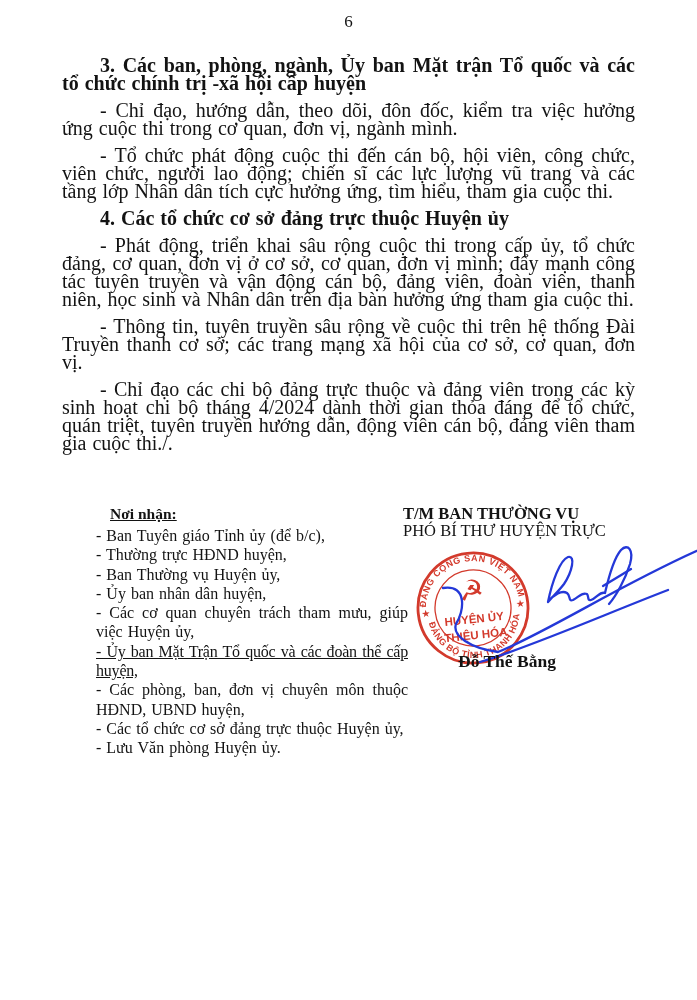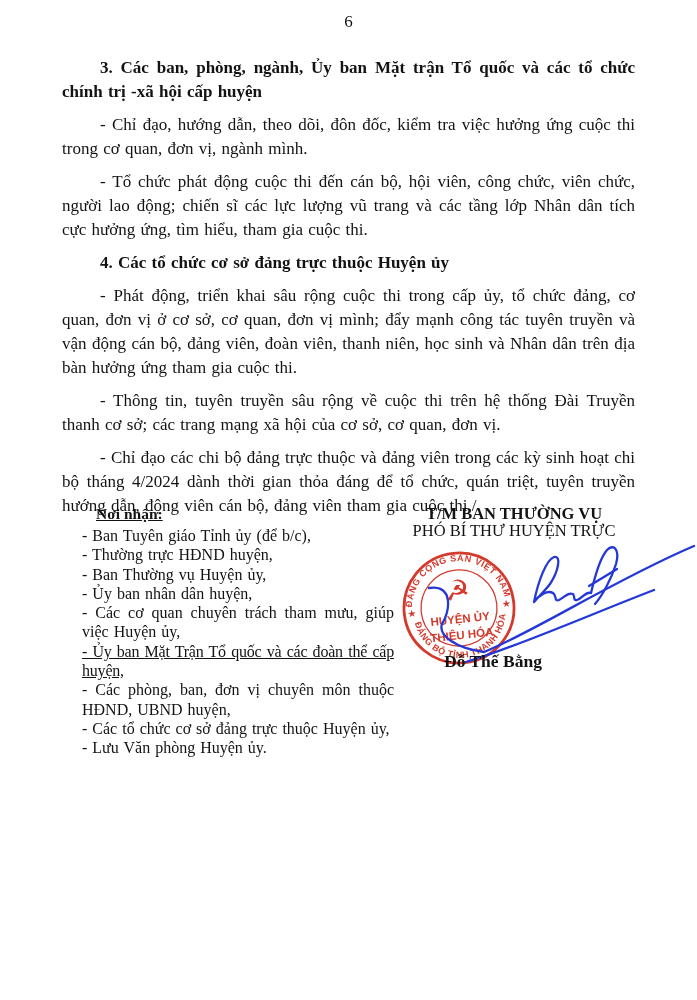--- a/index.html
+++ b/index.html
@@ -11,42 +11,42 @@
   }
   .page{position:relative;width:697px;height:1000px;}
   .content{
     padding:12px 62px 0 62px;
   }
   .page-number{
     text-align:center;font-size:17px;margin-bottom:24px;
   }
   .body-text p{
     margin:0 0 9px 0;
-    font-size:17px;line-height:24px;
+    font-size:20px;line-height:18px;
     text-align:justify;text-indent:38px;
     word-spacing:1px;
   }
   .body-text p.heading{font-weight:bold;}
   
-  .footer{position:absolute;left:4px;top:0;width:656px;height:1000px;pointer-events:none;}
+  .footer{position:absolute;left:18px;top:0;width:656px;height:1000px;pointer-events:none;}
   .recipients{
     position:absolute;left:78px;top:505px;width:312px;
   }
   .recipients-label{
     font-weight:bold;font-size:15.5px;text-decoration:underline;
     margin-left:14px;margin-bottom:3px;
   }
   .recipient-item{
     font-size:16px;line-height:19.3px;text-align:justify;word-spacing:1px;
   }
   .recipient-item.condensed{
     font-size:16px;letter-spacing:-0.2px;word-spacing:0;text-decoration:underline;
   }
   .sign-block{
-    position:absolute;left:385px;top:505px;width:250px;text-align:center;
+    position:absolute;left:385px;top:505px;width:250px;
   }
   .sign-authority{font-weight:bold;font-size:16.5px;line-height:17px;}
   .sign-title{font-size:16.5px;line-height:17px;}
   .stamp{
     position:absolute;left:397px;top:550px;width:116px;height:116px;
     transform:rotate(-6deg);
   }
   .stamp text{font-family:"Liberation Sans","DejaVu Sans",sans-serif;}
   .signature{
     position:absolute;left:410px;top:536px;width:287px;height:132px;

